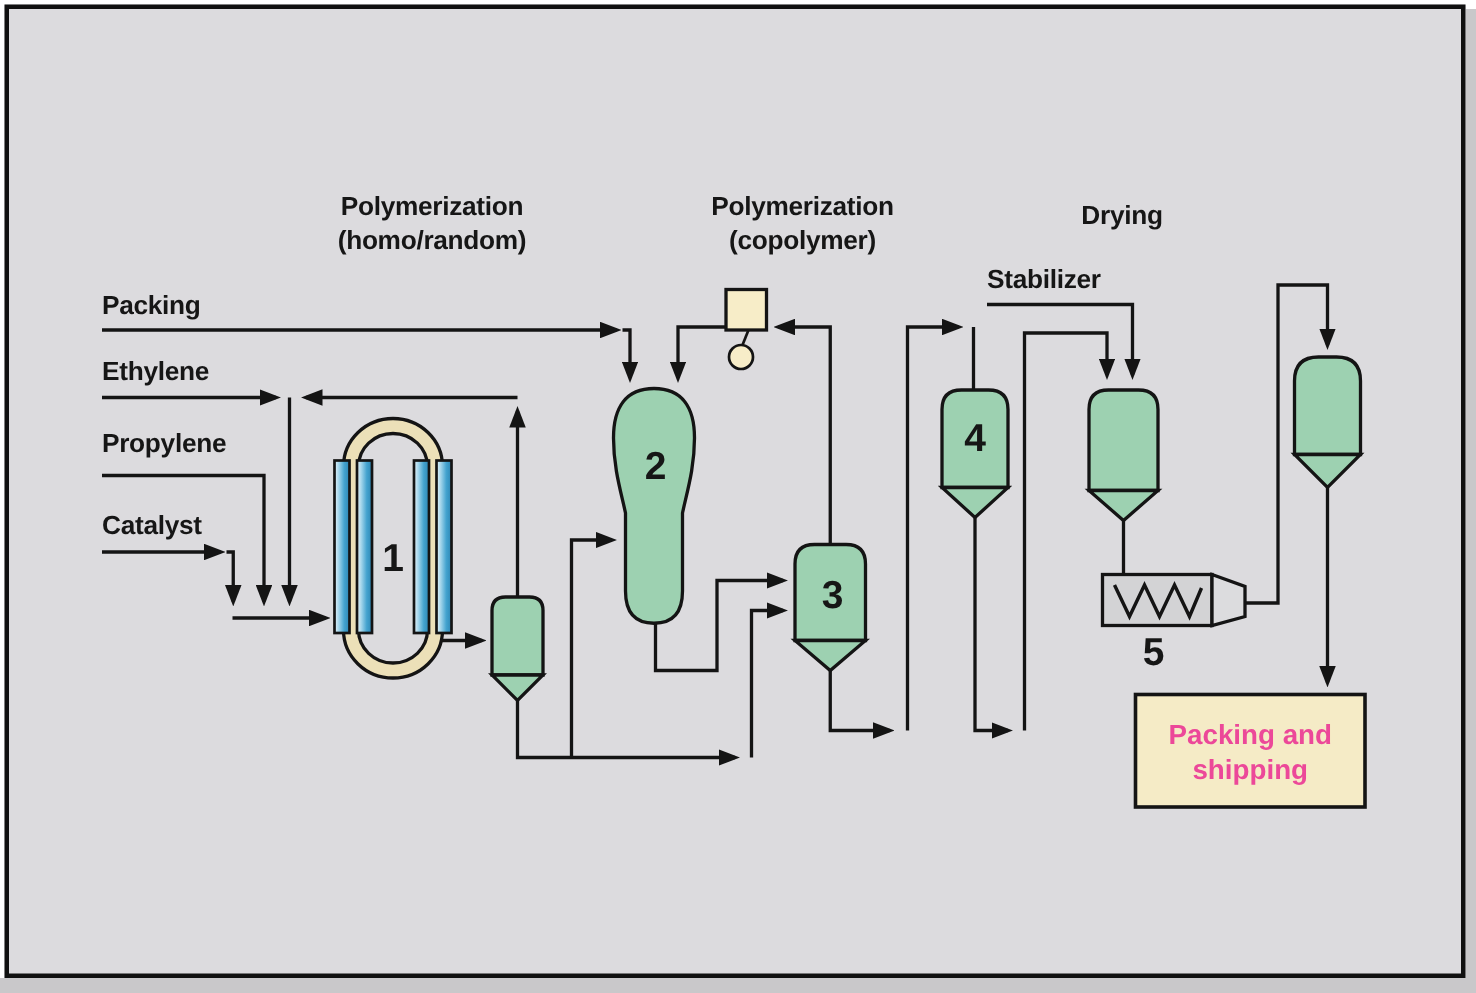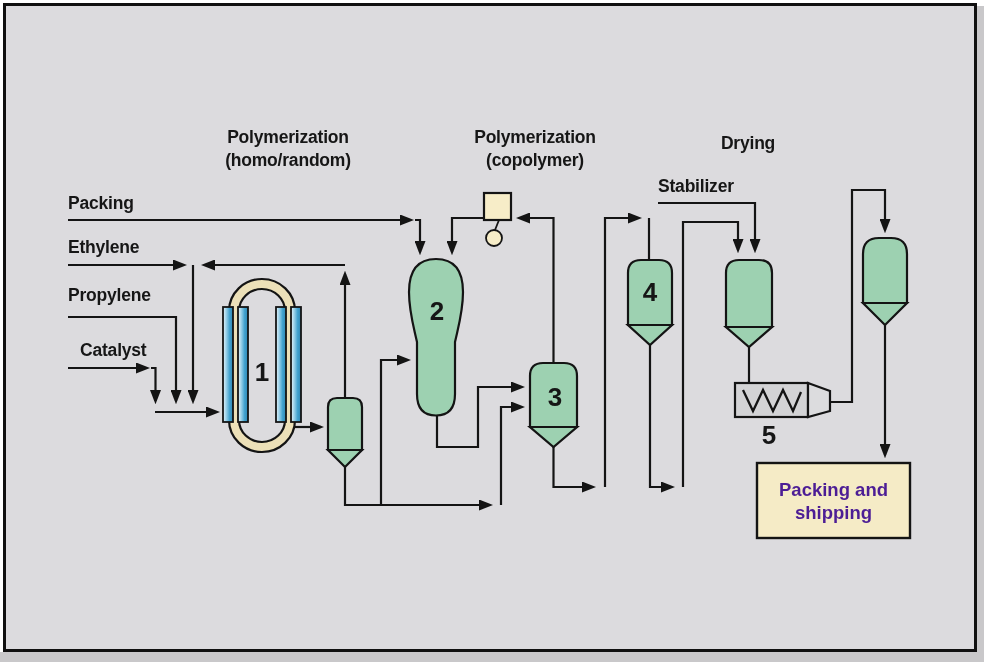--- a/index.html
+++ b/index.html
@@ -10,21 +10,21 @@
   .frame{position:absolute;left:3px;top:3px;width:968px;height:643px;
          border:3px solid #101010;background:#dcdbde;}
   svg.overlay{position:absolute;left:0;top:0;width:984px;height:662px;}
   .lbl{position:absolute;color:#161616;font-weight:bold;font-size:17.5px;line-height:21px;
        white-space:pre-line;letter-spacing:-0.2px;}
   .lbl.center{transform:translateX(-50%);text-align:center;line-height:23px;}
   .num{position:absolute;color:#161616;font-weight:bold;font-size:26px;
        transform:translate(-50%,-50%);}
   .packbox-text{position:absolute;left:757px;top:463px;width:153px;height:75px;
        display:flex;align-items:center;justify-content:center;text-align:center;
-       color:#4c1d95;font-weight:bold;font-size:18.5px;line-height:23px;white-space:pre-line;}
+       color:#ec4899;font-weight:bold;font-size:18.5px;line-height:23px;white-space:pre-line;}
 </style>
 </head>
 <body>
 
 <div class="stage">
   <div class="m-right"></div>
   <div class="m-bottom"></div>
   <div class="frame"></div>
 
   <svg class="overlay" viewBox="0 0 984 662">
@@ -131,21 +131,21 @@
   <div class="lbl center" style="left:288px;top:126px;">Polymerization
 (homo/random)</div>
   <div class="lbl center" style="left:535px;top:126px;">Polymerization
 (copolymer)</div>
   <div class="lbl center" style="left:729px;top:132px;margin-left:19px;">Drying</div>
   <div class="lbl" style="left:658px;top:176px;text-align:right;">Stabilizer</div>
 
   <div class="lbl" style="left:68px;top:193px;">Packing</div>
   <div class="lbl" style="left:68px;top:237px;">Ethylene</div>
   <div class="lbl" style="left:68px;top:285px;">Propylene</div>
-  <div class="lbl" style="left:80px;top:340px;text-align:right;">Catalyst</div>
+  <div class="lbl" style="left:68px;top:340px;text-align:right;">Catalyst</div>
 
   <div class="num" style="left:262px;top:372px;">1</div>
   <div class="num" style="left:437px;top:311px;">2</div>
   <div class="num" style="left:555px;top:397px;">3</div>
   <div class="num" style="left:650px;top:292px;">4</div>
   <div class="num" style="left:769px;top:435px;">5</div>
 
   <div class="packbox-text">Packing and
 shipping</div>
 </div>

